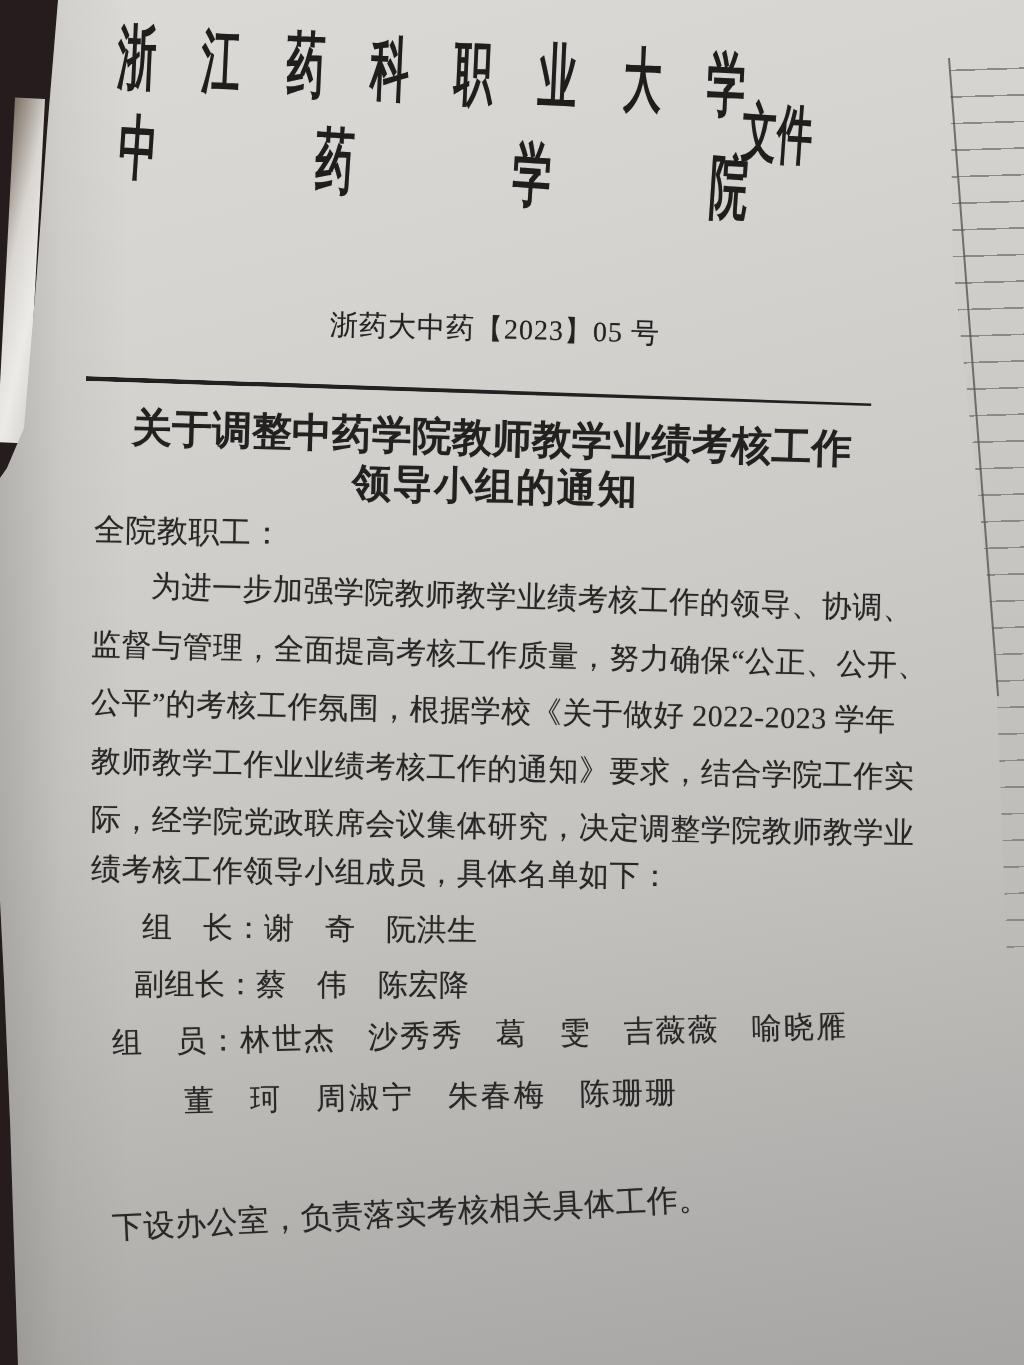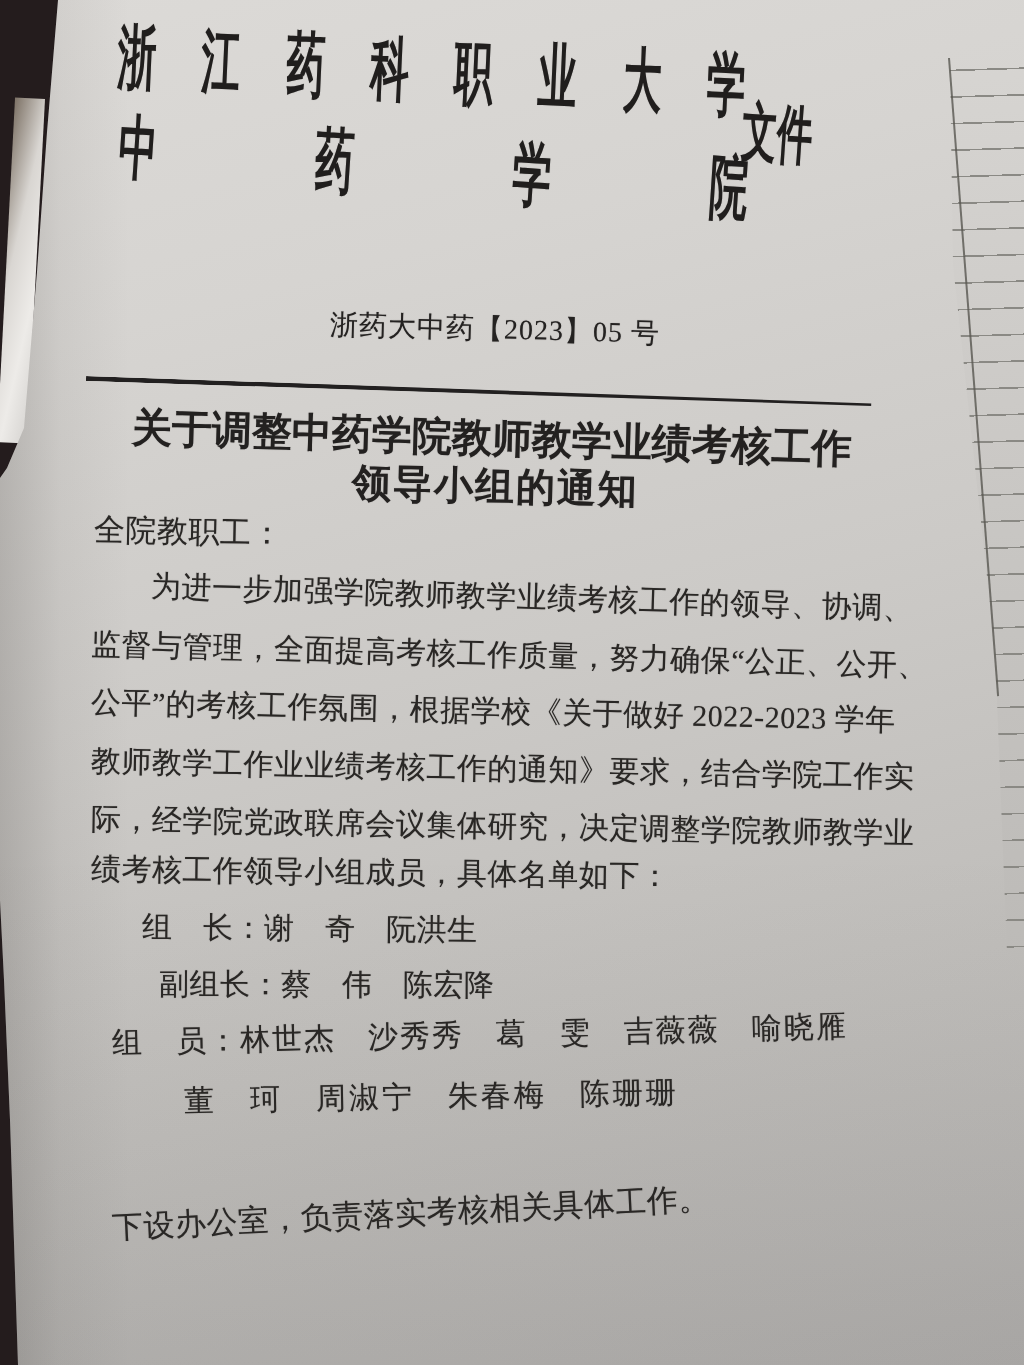--- a/index.html
+++ b/index.html
@@ -65,21 +65,21 @@
   .t2{left:352px;top:456px;font-size:39px;letter-spacing:2px;transform:rotate(1.4deg);}
   .btext{font-size:30px;letter-spacing:0.5px;color:#292725;line-height:1.15;}
   .salutation{left:94px;top:512px;font-size:31px;transform:rotate(1.2deg);}
   .bl1{left:151px;top:569px;transform:rotate(1.7deg);}
   .bl2{left:91px;top:627px;transform:rotate(1.5deg);}
   .bl3{left:91px;top:685px;transform:rotate(1.3deg);}
   .bl4{left:91px;top:744px;transform:rotate(1.1deg);}
   .bl5{left:91px;top:802px;transform:rotate(1.0deg);}
   .bl6{left:91px;top:852px;transform:rotate(0.7deg);}
   .r1{left:142px;top:910px;transform:rotate(0.5deg);}
-  .r2{left:159px;top:967px;transform:rotate(0.2deg);}
+  .r2{left:134px;top:967px;transform:rotate(0.2deg);}
   .r3{left:112px;top:1026px;letter-spacing:2px;transform:rotate(-1.3deg);}
   .r4{left:184px;top:1084px;letter-spacing:3px;transform:rotate(-1deg);}
   .closing{left:112px;top:1210px;font-size:31px;transform:rotate(-2.8deg);}
 </style>
 </head>
 <body>
 
 <div class="photo">
 
   <div class="edge-sliver"></div>

